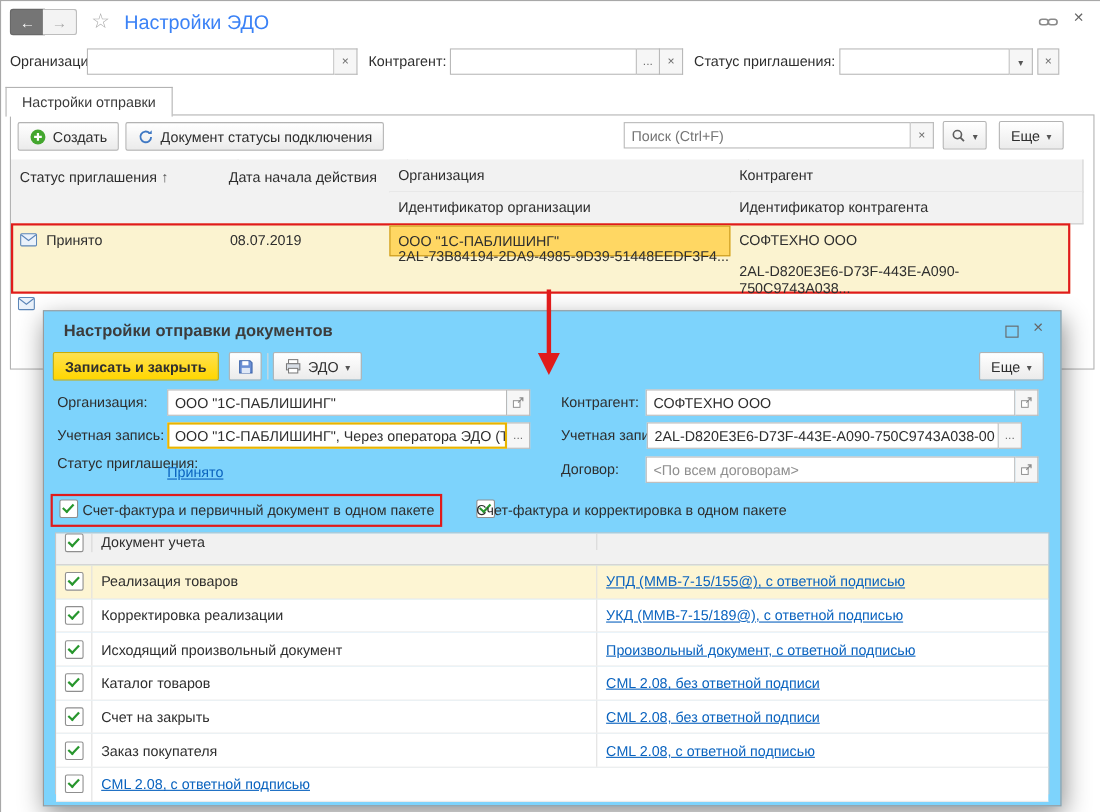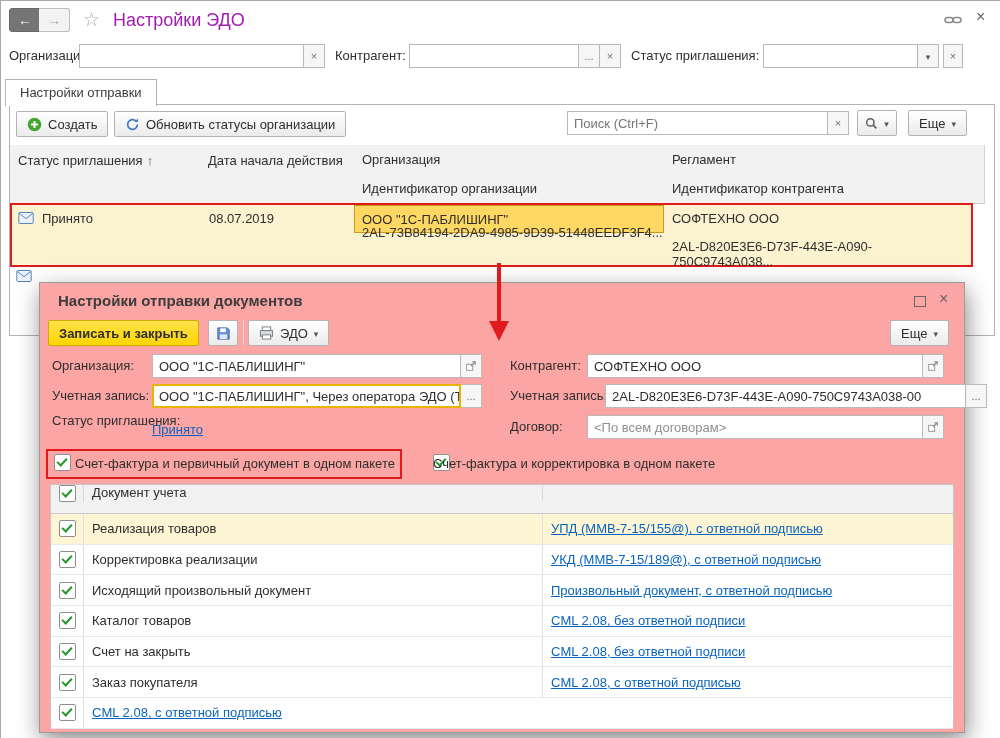--- a/index.html
+++ b/index.html
@@ -22,32 +22,32 @@
   .placeholder{color:#8f8f8f}
   .link{color:#0a63bf;text-decoration:underline;cursor:pointer}
   .checkbox{width:15px;height:15px;background:#fff;border:1px solid #8f8f8f;border-radius:2px;position:relative;
             display:inline-block;cursor:pointer;flex:none}
   .checkbox.checked::after{content:"";position:absolute;left:2px;top:3px;width:8px;height:4px;
             border-left:2px solid #27962d;border-bottom:2px solid #27962d;transform:rotate(-47deg)}
   
   .navbtn{position:absolute;width:30px;height:22px;display:flex;align-items:center;justify-content:center;cursor:pointer;font-size:14px}
   .navbtn.back{background:#757575;color:#fff;border:1px solid #686868;border-radius:3px 0 0 3px}
   .navbtn.fwd{background:#f3f3f3;color:#a8a8a8;border:1px solid #bdbdbd;border-left:none;border-radius:0 3px 3px 0}
-  .win-title{font-size:18px;color:#a21caf}
+  .win-title{font-size:18px;color:#3b82f6}
   
   .tabs{position:absolute;left:4px;top:78px;height:26px;display:flex;align-items:center}
   .tab{display:flex;align-items:center;padding:0 14px;background:#d9d9d9;border:1px solid #b3b3b3;height:23px;
        margin-right:2px;margin-bottom:1px;cursor:pointer;color:#3c3c3c}
   .tab.active{background:#fff;height:26px;margin-bottom:0;border-bottom:none;z-index:3;position:relative}
   
   #panel{position:absolute;left:8px;top:103px;width:984px;height:230px;border:1px solid #b3b3b3;background:#fff}
   .hcell{position:absolute;background:#f2f2f2;border-right:1px solid #d4d4d4;border-bottom:1px solid #c9c9c9;
          display:flex;align-items:center;padding:0 8px;color:#2e2e2e}
   .sel-row{position:absolute;left:0;top:98px;width:959px;height:60px;background:#fbf3d0;border:2px solid #e01b1b;z-index:4}
-  .dialog{position:absolute;left:38px;top:281px;width:924px;height:449px;background:#fca5a5;border:1px solid #9b9b9b;
+  .dialog{position:absolute;left:38px;top:281px;width:924px;height:449px;background:#7dd3fc;border:1px solid #9b9b9b;
           box-shadow:2px 8px 22px rgba(0,0,0,.45);z-index:50}
   .dlg-title{position:absolute;left:18px;top:9px;font-size:15px;font-weight:bold;color:#3c3c3c}
   .restore-box{display:inline-block;width:10px;height:9px;border:1px solid #666}
   .x-icon{font-size:16px;color:#666;cursor:pointer;line-height:1}
   
   #doctable{position:absolute;left:10px;top:201px;width:902px;height:236px;border:1px solid #c6c6c6}
   .dhead{display:flex;height:28px;background:#f1f1f1;border-bottom:1px solid #c9c9c9;align-items:flex-start}
   .drow{display:flex;height:29.7px;border-bottom:1px solid #e9e9e9;align-items:stretch;background:#fff}
   .drow.current{background:#fdf5d3}
   .dc1{width:32px;display:flex;align-items:center;justify-content:center;border-right:1px solid #e0e0e0;flex:none}
@@ -128,21 +128,21 @@
       <span>Создать</span>
     </button>
 
     <button class="btn abs" style="left:104px;top:6px">
       <span>
         <svg width="15" height="15" viewBox="0 0 16 16">
           <path d="M13.2 8a5.2 5.2 0 1 1-1.6-3.8" fill="none" stroke="#3f78c3" stroke-width="1.8"></path>
           <path d="M13.8 1.6v3.6h-3.6z" fill="#3f78c3"></path>
         </svg>
       </span>
-      <span>Обновить статусы организации</span>
+      <span>Документ статусы подключения</span>
     </button>
 
     <div class="field abs" style="left:557px;top:6px;width:282px">
       <span class="val">
         <input style="color: rgb(143, 143, 143);" placeholder="Поиск (Ctrl+F)">
       </span>
       <span class="seg">×</span>
     </div>
 
     <button class="btn abs" style="left:847px;top:5px;width:40px;padding:0 6px">
@@ -167,21 +167,21 @@
     <div class="hcell" style="left:190px;top:40px;width:154px;height:58px;align-items:flex-start;padding-top:8px">
       <span>Дата начала действия</span>
     </div>
     <div class="hcell" style="left:344px;top:40px;width:310px;height:29px">
       <span>Организация</span>
     </div>
     <div class="hcell" style="left:344px;top:69px;width:310px;height:29px">
       <span>Идентификатор организации</span>
     </div>
     <div class="hcell" style="left:654px;top:40px;width:304px;height:29px">
-      <span>Регламент</span>
+      <span>Контрагент</span>
     </div>
     <div class="hcell" style="left:654px;top:69px;width:304px;height:29px">
       <span>Идентификатор контрагента</span>
     </div>
 
     <div class="sel-row">
       <span class="abs" style="left:6px;top:6px">
         <svg width="16" height="14" viewBox="0 0 16 14">
           <rect x="0.8" y="1.5" width="14.4" height="11" rx="1" fill="#eaf2fb" stroke="#5c86b8"></rect>
           <path d="M1.2 2.4l6.8 5.2 6.8-5.2" fill="none" stroke="#5c86b8"></path>
@@ -270,21 +270,21 @@
       <span class="val">СОФТЕХНО ООО</span>
       <span class="seg">
         <svg width="12" height="12" viewBox="0 0 14 14">
           <rect x="2" y="5" width="7" height="7" fill="#fff" stroke="#8a8a8a"></rect>
           <path d="M7 7l5-5M8.5 2H12v3.5" fill="none" stroke="#8a8a8a" stroke-width="1.3"></path>
         </svg>
       </span>
     </div>
 
     <span class="lbl abs" style="left:470px;top:105px">Учетная запись:</span>
-    <div class="field abs" style="left:565px;top:101px;width:382px">
+    <div class="field abs" style="left:548px;top:101px;width:341px">
       <span class="val">2AL-D820E3E6-D73F-443E-A090-750C9743A038-00</span>
       <span class="seg">...</span>
     </div>
 
     <span class="lbl abs" style="left:470px;top:136px">Договор:</span>
     <div class="field abs" style="left:547px;top:132px;width:357px">
       <span class="val placeholder">&lt;По всем договорам&gt;</span>
       <span class="seg">
         <svg width="12" height="12" viewBox="0 0 14 14">
           <rect x="2" y="5" width="7" height="7" fill="#fff" stroke="#8a8a8a"></rect>

